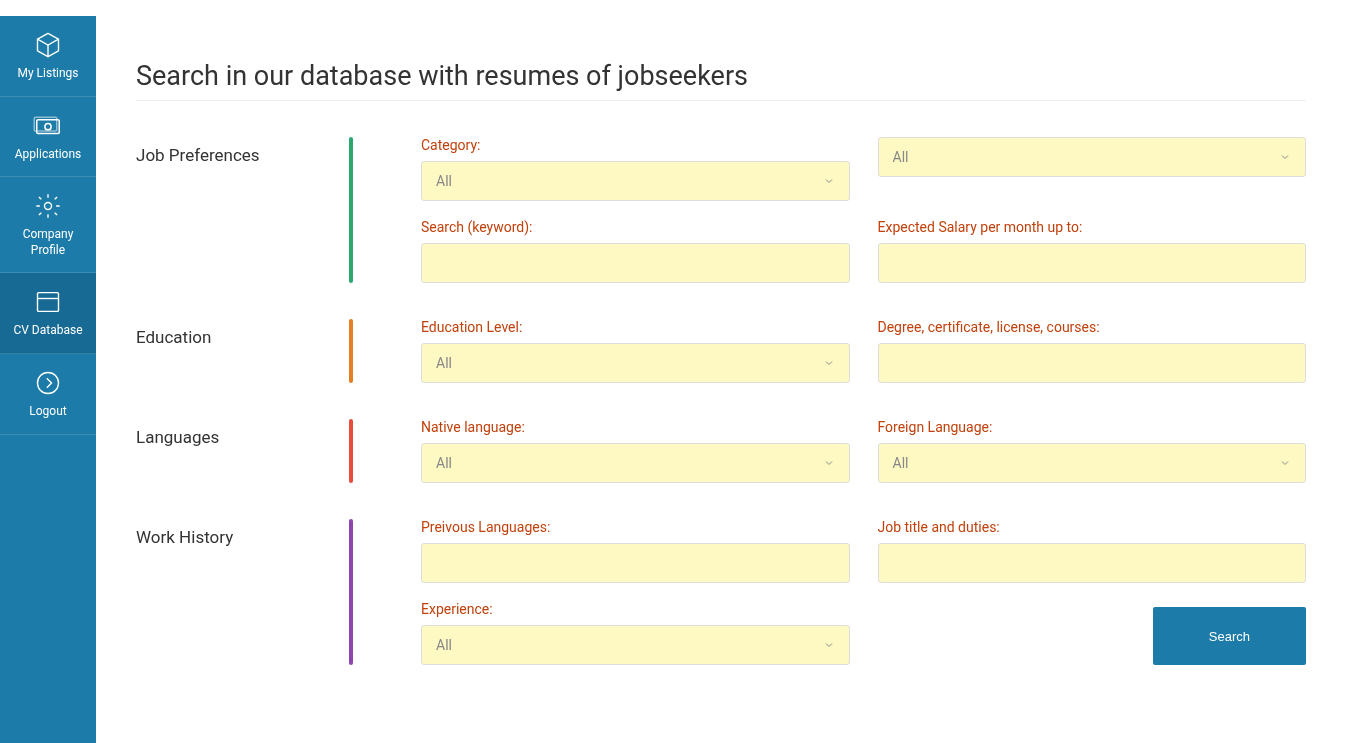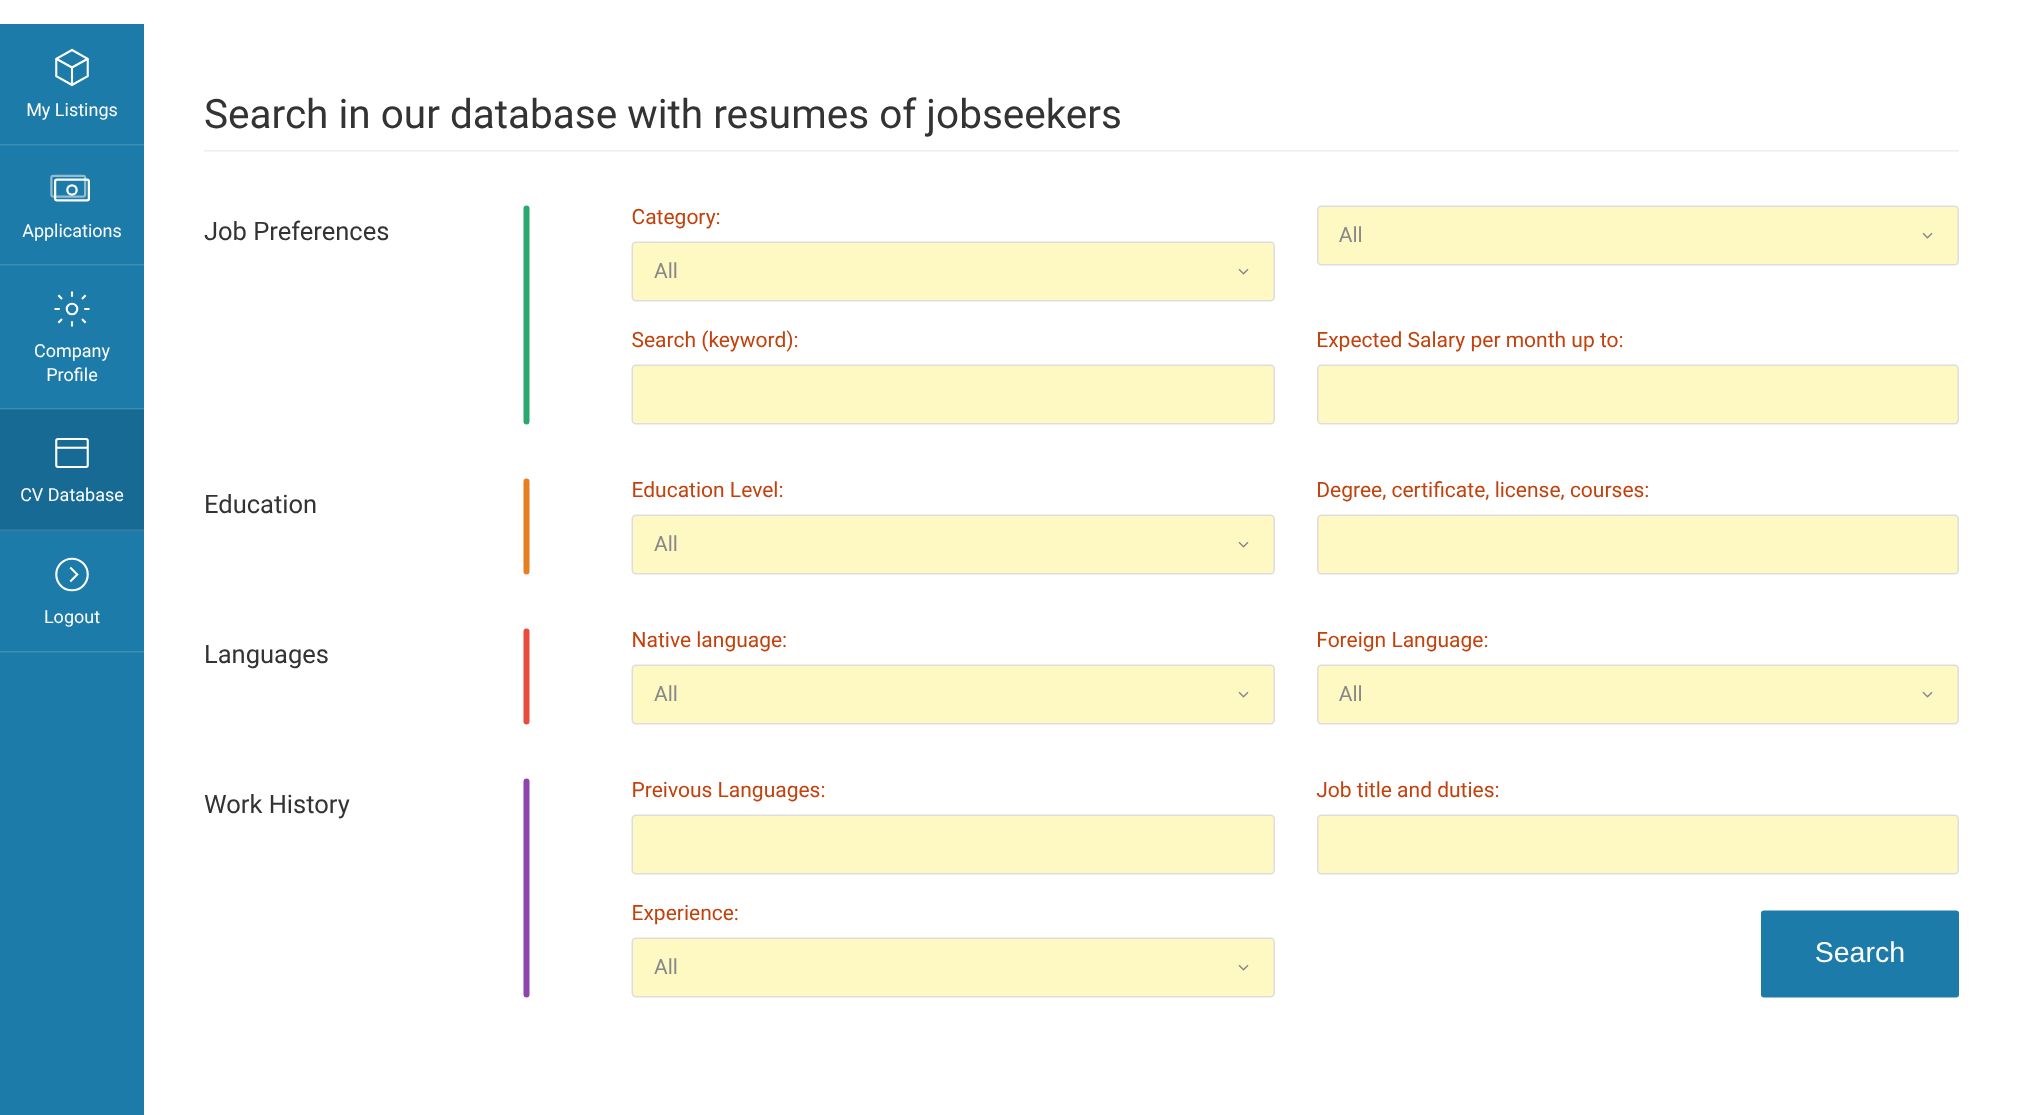--- a/index.html
+++ b/index.html
@@ -116,22 +116,22 @@
 
 .search-row {
   display: flex;
   justify-content: flex-end;
   margin-top: 6px;
 }
 .search-btn {
   background: #1c7ba8;
   color: #fff;
   border: none;
-  padding: 10px 36px;
-  font-size: 19px;
+  padding: 10px 56px;
+  font-size: 13px;
   border-radius: 2px;
   cursor: pointer;
 }
 
 svg { display: block; }
 </style>
 </head>
 <body>
 
 <nav class="sidebar">

